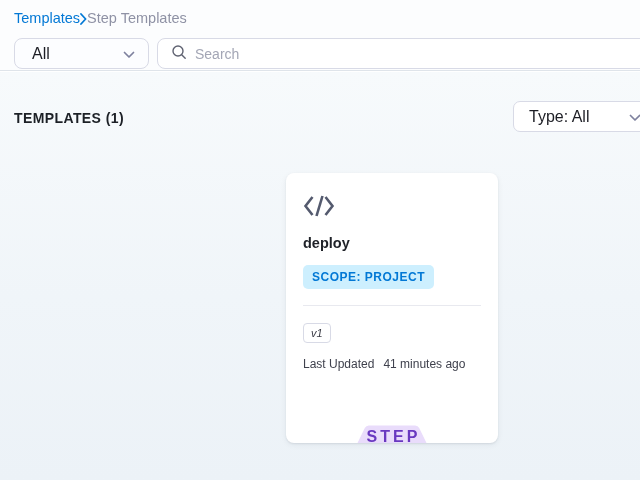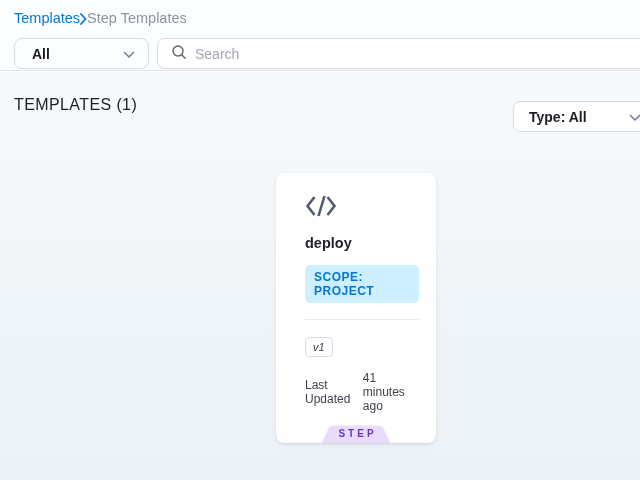--- a/index.html
+++ b/index.html
@@ -29,21 +29,21 @@
 
   .dropdown {
     position: absolute; top: 38px; height: 31px;
     background: #fcfdff;
     border: 1px solid #d8dae6;
     border-radius: 8px;
     display: flex; align-items: center; justify-content: space-between;
     padding: 0 13px 0 17px;
     cursor: pointer;
   }
-  .dropdown .dd-label { font-size: 14px; font-weight: bold; color: #1c1d24; }
+  .dropdown .dd-label { font-size: 16px; font-weight: normal; color: #1c1d24; }
   .filter-dd { left: 14px; width: 135px; }
 
   .searchbox {
     position: absolute; left: 157px; top: 38px; width: 501px; height: 31px;
     background: #ffffff;
     border: 1px solid #d8dae6;
     border-radius: 8px;
     display: flex; align-items: center;
     padding: 0 12px 0 13px;
   }
@@ -53,32 +53,32 @@
     font-size: 14px; color: #3a3b45; margin-left: 8px; flex: 1;
   }
   .searchbox input::placeholder { color: #a3a6b5; }
 
   
   .content {
     position: absolute; left: 0; top: 72px; width: 640px; height: 408px;
     background: linear-gradient(180deg, #f7fafc 0%, #f0f5f9 55%, #ecf2f7 100%);
   }
   .section-title {
-    position: absolute; left: 14px; top: 24px;
-    font-size: 16px; font-weight: normal; letter-spacing: 0.4px;
+    position: absolute; left: 14px; top: 38px;
+    font-size: 14px; font-weight: bold; letter-spacing: 0.4px;
     color: #1c2026;
   }
   .type-dd { left: 513px; top: 29px; width: 142px; background: #ffffff; border-radius: 7px; padding-left: 15px; }
 
   
   .card {
-    position: absolute; left: 276px; top: 101px; width: 160px; height: 270px;
+    position: absolute; left: 286px; top: 101px; width: 212px; height: 270px;
     background: #ffffff; border-radius: 8px;
     box-shadow: 0 1px 2px rgba(40,48,70,.10), 0 2px 6px rgba(40,48,70,.06);
-    padding: 17px 17px 0 29px;
+    padding: 17px 17px 0 17px;
   }
   .code-icon-wrap { margin-top: 4px; height: 24px; }
   .card-title { margin-top: 17px; font-size: 14.5px; font-weight: bold; color: #1f2228; }
   .card-id { margin-top: 6px; font-size: 12.5px; color: #9a9cb0; }
   .scope-badge {
     display: inline-block; margin-top: 14px;
     background: #cdeffe; color: #0278d5;
     font-size: 12px; font-weight: bold; letter-spacing: 0.5px;
     padding: 5px 9px; border-radius: 5px;
   }
@@ -92,21 +92,21 @@
   .updated-row {
     margin-top: 14px; font-size: 12px; color: #3f414d;
     display: flex; gap: 9px; align-items: center;
   }
   .type-tab {
     position: absolute; left: 50%; bottom: 0; transform: translateX(-50%);
     width: 70px; height: 18px;
   }
   .type-tab .tab-text {
     position: absolute; left: 0; top: 3px; width: 100%;
-    text-align: center; font-size: 10px; font-weight: bold;
+    text-align: center; font-size: 16px; font-weight: bold;
     letter-spacing: 3px; text-indent: 3px; color: #6938c0;
   }
 </style>
 </head>
 <body>
 
 <div class="stage">
 
   <div class="header">
     <div class="breadcrumb">

